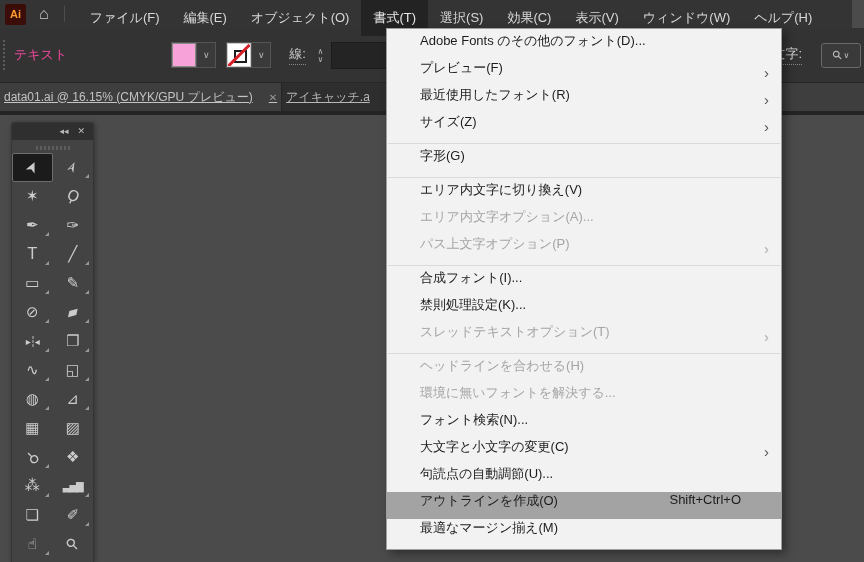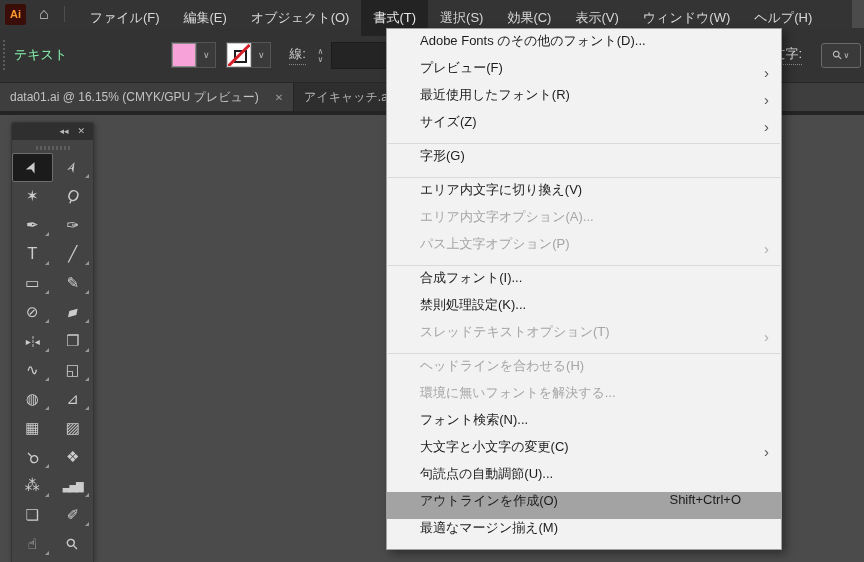--- a/index.html
+++ b/index.html
@@ -17,42 +17,42 @@
   .home{color:#c9c9c9;font-size:16px;margin-left:13px;line-height:28px;}
   .vsep{width:1px;height:16px;background:#4d4d4d;margin-left:15px;}
   #menubar-items{display:flex;height:100%;margin-left:13px;}
   .mb-item{padding:18px 12px;display:flex;align-items:center;color:#d8d8d8;font-size:13px;white-space:nowrap;cursor:default;}
   .mb-item.active{background:#232323;color:#e9e9e9;}
 
   
   .options-bar{position:absolute;top:28px;left:0;right:0;height:54px;background:#333333;
                border-bottom:1px solid #272727;display:flex;align-items:center;z-index:2;}
   .obar-grip{width:0;height:30px;border-left:2px dotted #5c5c5c;margin-left:3px;}
-  .sel-label{color:#86efac;font-size:13px;margin-left:9px;}
+  .sel-label{color:#ec4899;font-size:13px;margin-left:9px;}
   .swatch-group{display:flex;align-items:center;margin-left:104px;border:1px solid #555;background:#3a3a3a;}
   .swatch-group.second{margin-left:10px;}
   .fill-swatch{width:24px;height:24px;border:1px solid #8a8a8a;box-sizing:border-box;}
   .stroke-swatch{width:24px;height:24px;background:#ffffff;position:relative;overflow:hidden;box-sizing:border-box;border:1px solid #c9c9c9;}
   .stroke-swatch .inner-square{position:absolute;left:6px;top:6px;width:9px;height:9px;border:2px solid #1d1d1d;}
   .stroke-swatch .red-slash{position:absolute;left:-18%;top:46%;width:136%;height:3px;transform:rotate(-45deg);}
   .chev-btn{width:18px;height:24px;color:#b5b5b5;font-size:9px;display:flex;align-items:center;justify-content:center;border-left:1px solid #555;}
   .stroke-label{color:#cfcfcf;font-size:13px;margin-left:18px;border-bottom:1px dotted #8a8a8a;padding-bottom:1px;}
   .stepper{display:flex;flex-direction:column;margin-left:7px;width:15px;gap:1px;}
   .stepper span{color:#b5b5b5;font-size:8px;line-height:7px;text-align:center;}
   .stroke-field{width:58px;height:25px;background:#242424;border:1px solid #1c1c1c;margin-left:3px;}
   .char-wrap{position:absolute;right:3px;top:0;height:54px;display:flex;align-items:center;gap:19px;}
   .char-label{color:#d6d6d6;font-size:13px;border-bottom:1px dotted #8a8a8a;padding-bottom:1px;}
   .search-box{width:38px;height:23px;border:1px solid #6a6a6a;border-radius:3px;display:flex;align-items:center;
               justify-content:center;gap:2px;color:#c0c0c0;background:#3a3a3a;}
   .mag{display:inline-block;transform:rotate(-45deg);font-size:12px;line-height:12px;}
   .tiny-chev{font-size:8px;}
 
   
   .tab-bar{position:absolute;top:83px;left:0;right:0;height:28px;background:#3e3e3e;display:flex;z-index:1;}
-  .tab{display:flex;align-items:center;padding:0 10px;font-size:12px;color:#c3c3c3;white-space:nowrap;}
+  .tab{display:flex;align-items:center;padding:0 4px;font-size:12px;color:#c3c3c3;white-space:nowrap;text-decoration:underline;}
   .tab .tab-close{margin-left:16px;color:#9a9a9a;font-size:10px;}
   .tab.inactive{background:#2e2e2e;border-left:1px solid #252525;color:#b8b8b8;width:96px;overflow:hidden;text-align:right;}
 
   .canvas-strip{position:absolute;top:111px;left:0;right:0;height:4px;background:#242424;}
   .canvas{position:absolute;top:115px;left:0;right:0;bottom:0;background:#4b4b4b;}
 
   
   .tools-panel{position:absolute;left:11px;top:122px;width:83px;bottom:0;background:#434343;
                border:1px solid #353535;border-bottom:none;border-radius:3px 3px 0 0;z-index:3;
                box-shadow:1px 1px 5px rgba(0,0,0,0.35);box-sizing:border-box;overflow:hidden;}

